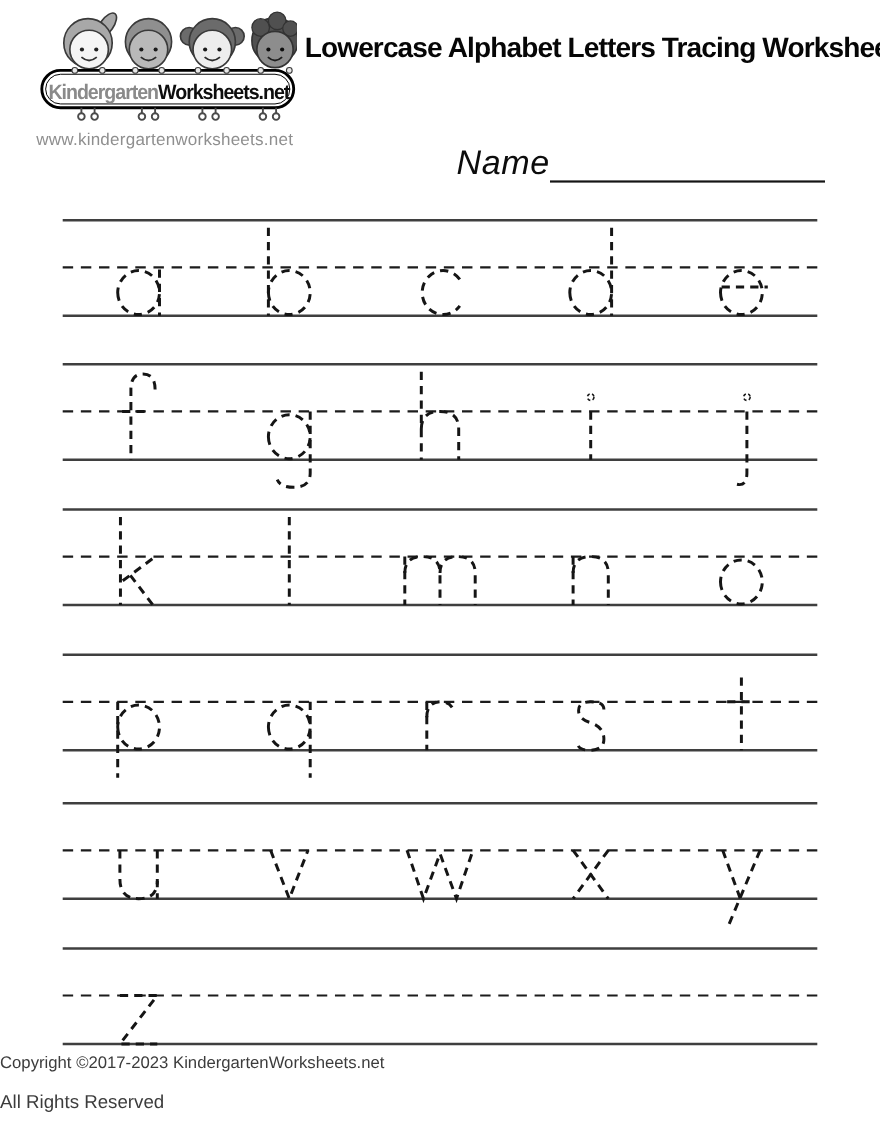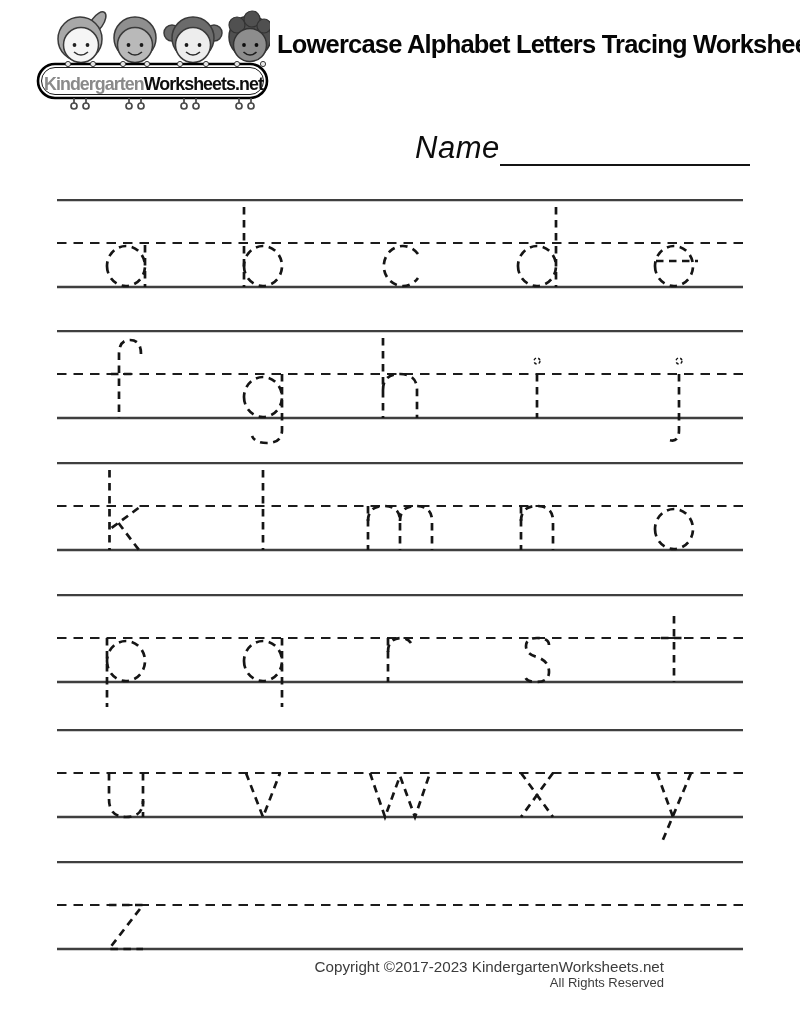--- a/index.html
+++ b/index.html
@@ -11,23 +11,23 @@
   .title{position:absolute;left:277px;top:30px;margin:0;font-size:25.5px;font-weight:600;
          letter-spacing:-0.8px;color:#060606;white-space:nowrap;}
   .name-row{position:absolute;left:415px;top:130px;white-space:nowrap;font-style:italic;}
   .name-label{font-size:31px;color:#0c0c0c;letter-spacing:.5px;vertical-align:bottom;}
   .name-line{display:inline-block;width:250px;height:33px;border-bottom:2.5px solid #141414;
              vertical-align:bottom;}
   
   #practice{position:absolute;left:0;top:0;width:800px;height:1035px;pointer-events:none;}
   #practice svg{position:absolute;overflow:visible;display:block;}
   
-  .footer{position:absolute;left:0;top:958px;width:632px;text-align:right;color:#3c3c3c;padding-left:32px;}
+  .footer{position:absolute;left:0;top:958px;width:632px;text-align:left;color:#3c3c3c;}
   .copyright{font-size:15.2px;}
-  .rights{font-size:13px;margin-top:0;}
+  .rights{font-size:17px;margin-top:17px;}
 </style>
 </head>
 <body>
 
 <div class="page">
 
   <div class="logo">
     <svg width="240" height="110" viewBox="0 0 240 110">
 
       <g>
@@ -99,20 +99,21 @@
         <path d="M166 94 V100" fill="none"></path>
           <circle cx="166" cy="102" r="3"></circle>
         <path d="M209 94 V100" fill="none"></path>
           <circle cx="209" cy="102" r="3"></circle>
         <path d="M221 94 V100" fill="none"></path>
           <circle cx="221" cy="102" r="3"></circle>
       </g>
     </svg>
   </div>
 
+  <div class="site-url">www.kindergartenworksheets.net</div>
 
   <h1 class="title">Lowercase Alphabet Letters Tracing Worksheet</h1>
 
   <div class="name-row"><span class="name-label">Name</span><span class="name-line"></span></div>
 
   <main id="practice">
       <svg width="686" height="135" viewBox="0 0 686 135" style="left: 57px; top: 199px;">
         <path d="M0 1.2 H686" stroke="#3f3f3f" stroke-width="2.3" fill="none"></path>
         <path d="M0 44 H686" stroke="#1c1c1c" stroke-width="2" stroke-dasharray="9.5 7" fill="none"></path>
         <path d="M0 88 H686" stroke="#3f3f3f" stroke-width="2.3" fill="none"></path>

